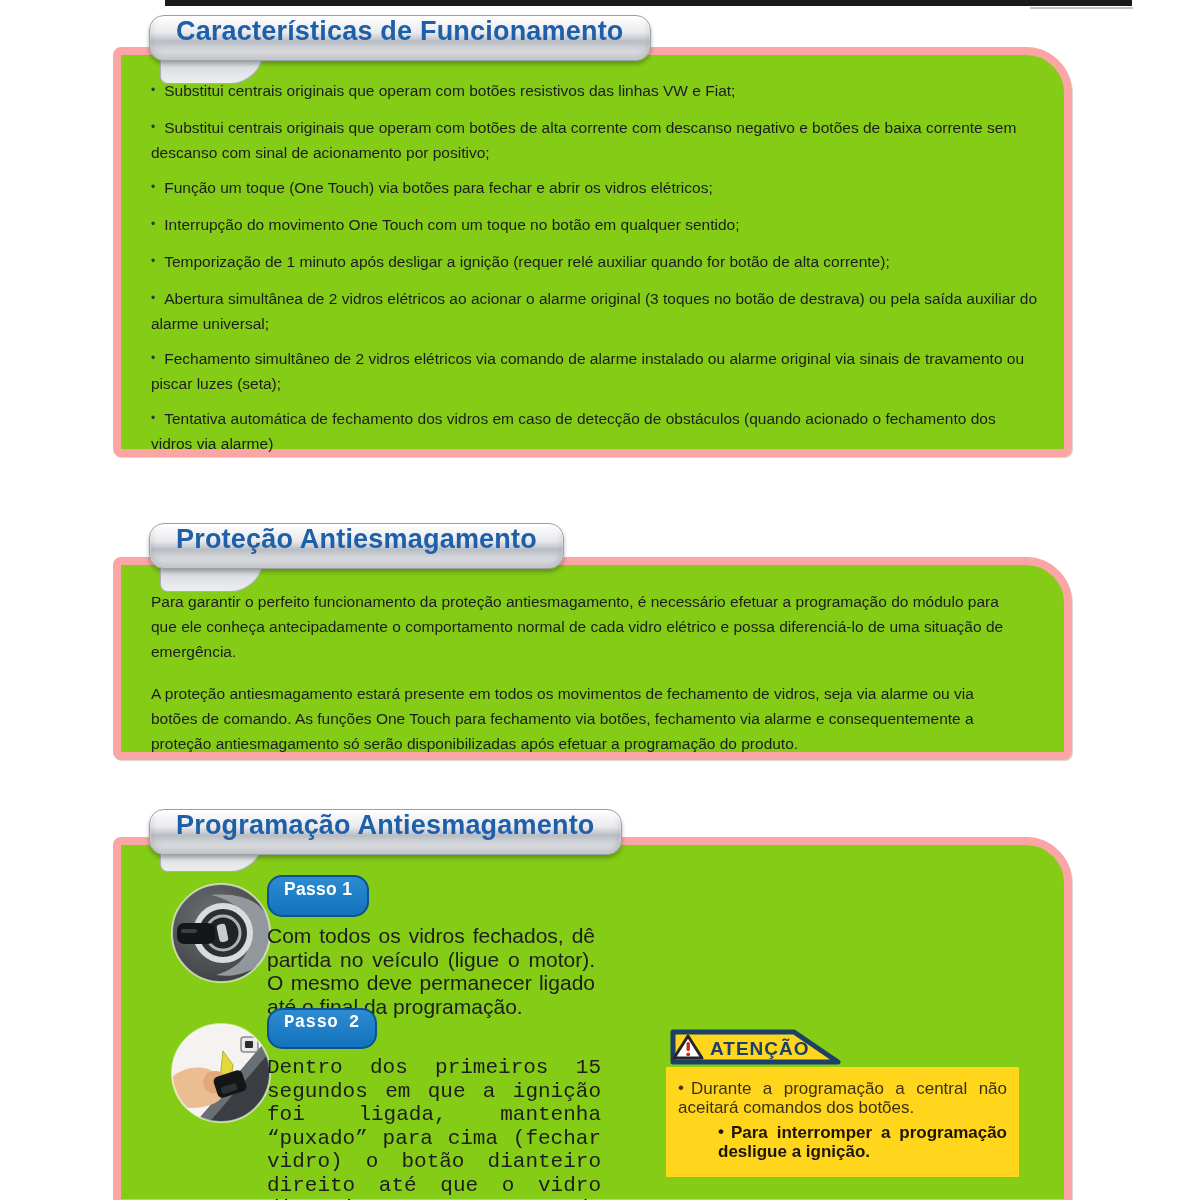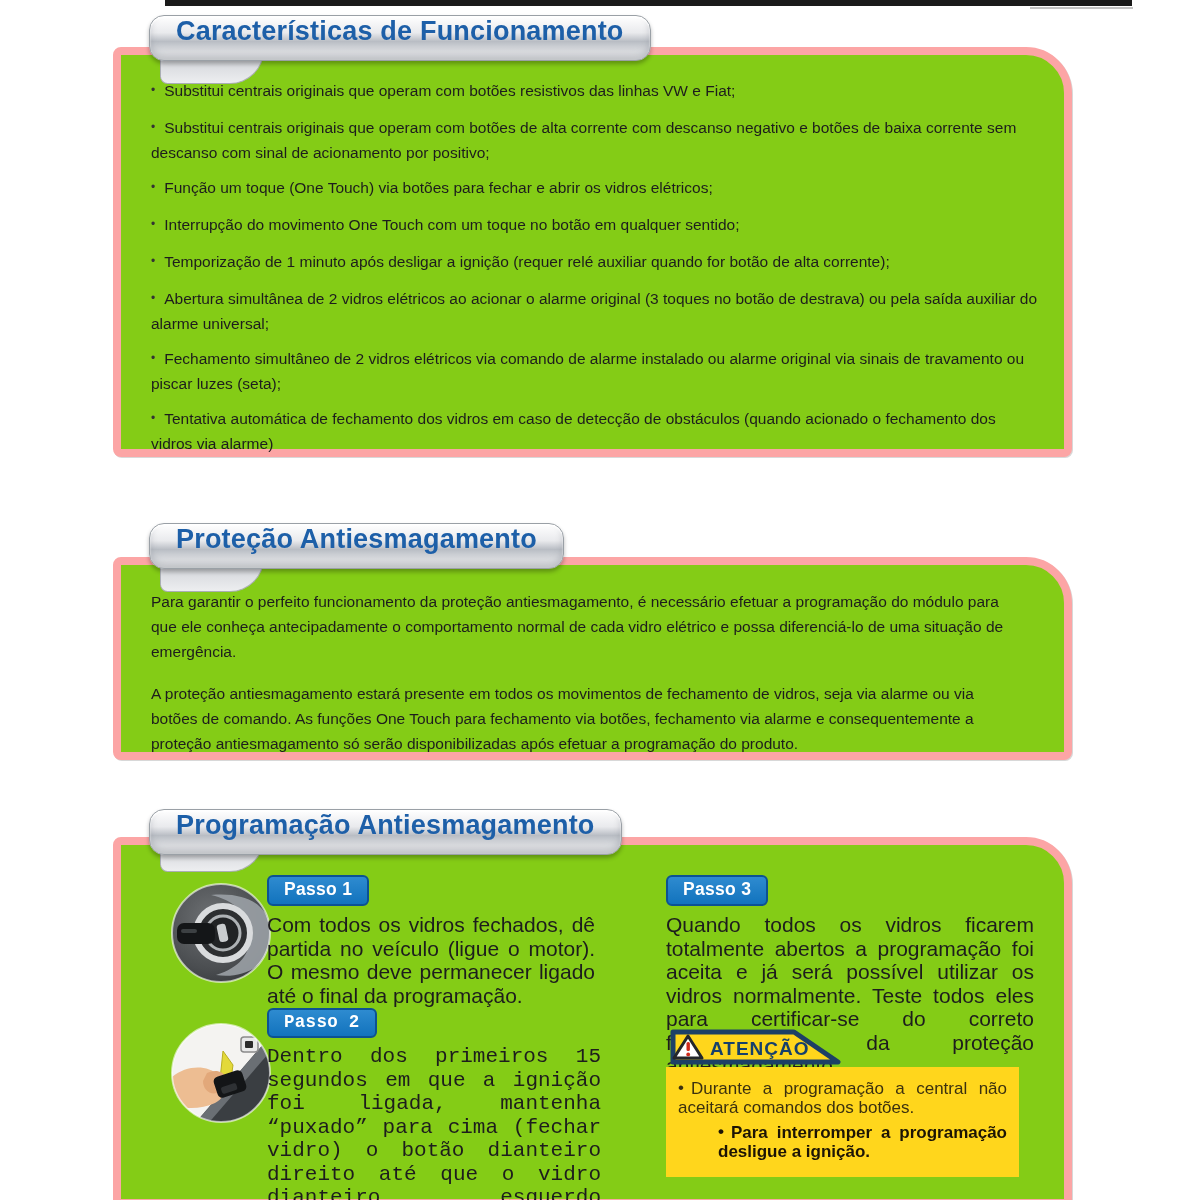--- a/index.html
+++ b/index.html
@@ -57,23 +57,23 @@
 
   
   .step-photo{position:absolute;width:100px;height:100px;}
   #step1-photo{left:50px;top:38px;}
   #step2-photo{left:50px;top:178px;}
   .step-body{position:absolute;}
   #step1-body{left:146px;top:30px;width:328px;}
   #step2-body{left:146px;top:163px;width:334px;font-family:Liberation Mono, monospace;}
   #step3-body{left:545px;top:30px;width:368px;}
   .step-badge{
-    display:inline-block;margin-bottom:7px;padding:2px 15px 4px 15px;
+    display:inline-block;margin-bottom:7px;padding:2px 15px 15px 15px;
     background:linear-gradient(#2e8bd0,#1273bd);
-    border:2px solid #0c5293;border-radius:6px;
+    border:2px solid #0c5293;border-radius:15px;
     color:#ffffff;font-weight:bold;font-size:17.5px;letter-spacing:.3px;
   }
   .step-text{margin:0;font-size:21px;line-height:23.5px;text-align:justify;color:#1d1d1d;}
 
   
   #attention-block{position:absolute;left:545px;top:183px;width:362px;}
   .attention-panel{
     width:329px;margin-top:-3px;background:#ffd61c;
     padding:12px 12px 10px 12px;
   }
@@ -169,24 +169,20 @@
         <rect x="50" y="62" width="16" height="7" rx="2" fill="#2e3134" transform="rotate(-18 58 65)"></rect>
       </g>
       <circle cx="50" cy="50" r="49" fill="none" stroke="#ffffff" stroke-width="2" opacity="0.6"></circle>
     </svg>
   </div>
   <div class="step-body" id="step2-body">
     <span class="step-badge">Passo 2</span>
     <p class="step-text">Dentro dos primeiros 15 segundos em que a ignição foi ligada, mantenha “puxado” para cima (fechar vidro) o botão dianteiro direito até que o vidro dianteiro esquerdo movimente-se para baixo iniciando automaticamente a programação.</p>
   </div>
 
-  <div class="step-body" id="step3-body">
-    <span class="step-badge">Passo 3</span>
-    <p class="step-text">Quando todos os vidros ficarem totalmente abertos a programação foi aceita e já será possível utilizar os vidros normalmente. Teste todos eles para certificar-se do correto funcionamento da proteção antiesmagamento.</p>
-  </div>
 
   <div id="attention-block">
     <svg width="178" height="38" viewBox="0 0 178 38">
       <path d="M7,4 L128,4 L172,34 L7,34 Z" fill="#ffd61c" stroke="#1d4066" stroke-width="5" stroke-linejoin="round"></path>
       <g>
         <path d="M22,8 L36,30 L8,30 Z" fill="#ffffff" stroke="#23272b" stroke-width="3" stroke-linejoin="round"></path>
         <rect x="20.5" y="14" width="3.4" height="9" rx="1.5" fill="#cf2a1b"></rect>
         <circle cx="22.2" cy="26.4" r="1.9" fill="#cf2a1b"></circle>
       </g>
       <text x="44" y="27" font-family="Liberation Sans, DejaVu Sans, sans-serif" font-size="19" font-weight="bold" letter-spacing="1" fill="#17406b">ATENÇÃO</text>

